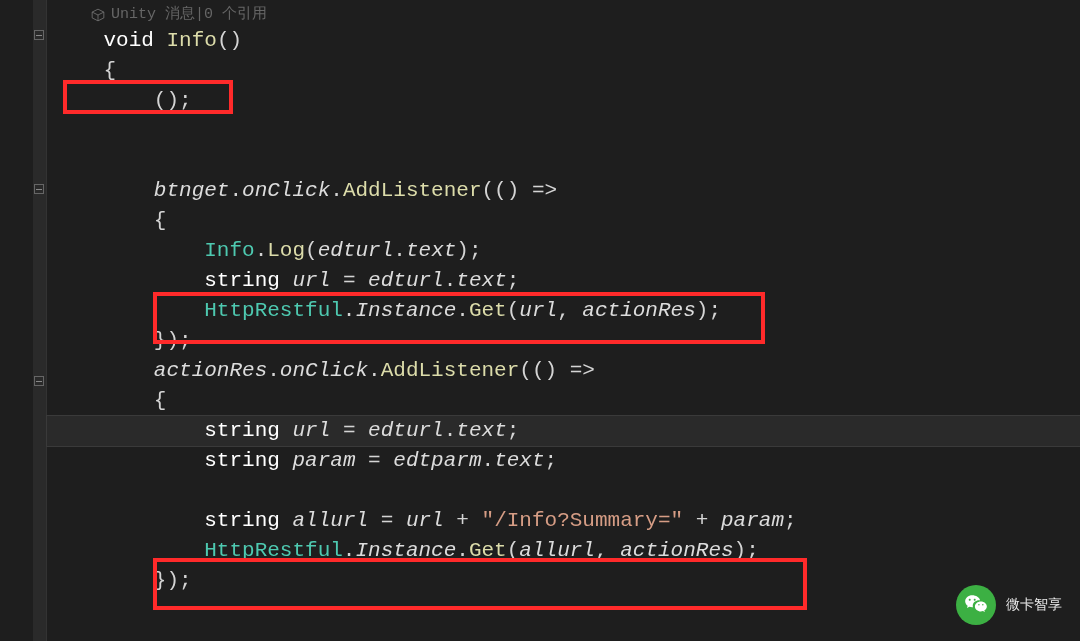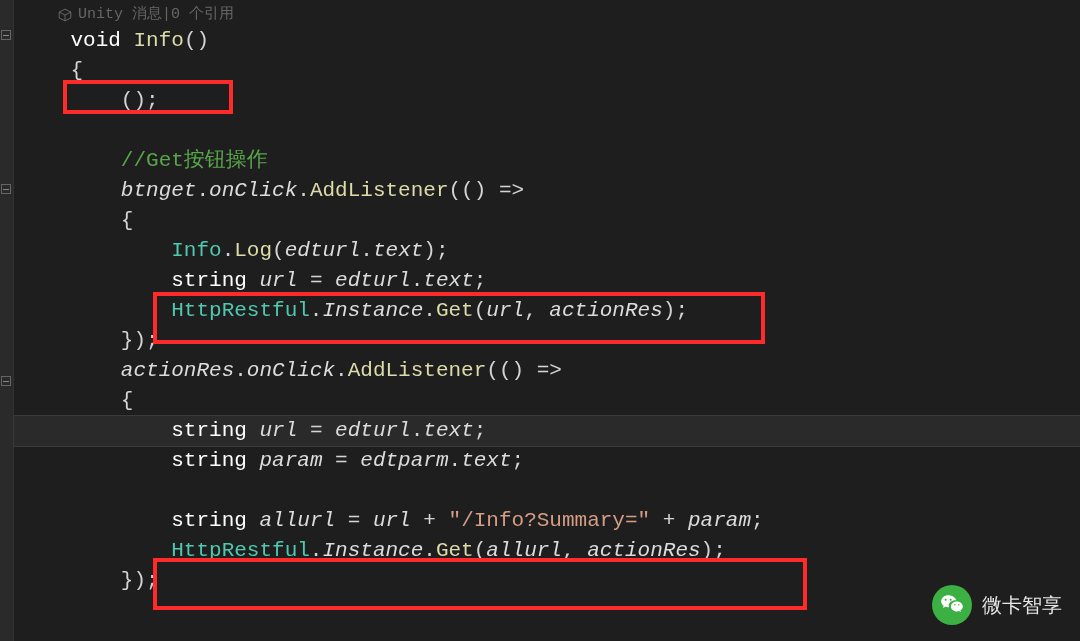--- a/index.html
+++ b/index.html
@@ -10,20 +10,21 @@
     font-family: "Consolas", "Courier New", monospace;
     font-size: 21px;
     overflow: hidden;
     position: relative;
   }
   .editor {
     display: flex;
     width: 100%;
     height: 100%;
     background: #1e1e1e;
+    padding-left: 33px;
   }
   .gutter {
     width: 14px;
     background: #2a2a2a;
     border-right: 1px solid #333;
     flex-shrink: 0;
     position: relative;
   }
   .fold-marker {
     position: absolute;
@@ -94,21 +95,21 @@
 
   .watermark {
     position: absolute;
     right: 18px;
     bottom: 16px;
     display: flex;
     align-items: center;
     gap: 10px;
     color: #e6e6e6;
     font-family: "Microsoft YaHei", sans-serif;
-    font-size: 20px;
+    font-size: 14px;
     z-index: 10;
   }
   .watermark-logo {
     width: 40px;
     height: 40px;
     border-radius: 50%;
     background: #3cb043;
     display: flex;
     align-items: center;
     justify-content: center;
@@ -147,21 +148,21 @@
     </div>
     <div class="line">
       <span>    </span><span class="punct">{</span>
     </div>
     <div class="line">
       <span>        </span>
       <span class="punct">();</span>
     </div>
     <div class="line"></div>
     <div class="line">
-      <span>        </span><span class="comment">//Get按钮操作</span>
+      <span>        </span>
     </div>
     <div class="line">
       <span>        </span>
       <span class="ident">btnget</span><span class="punct">.</span><span class="ident">onClick</span><span class="punct">.</span><span class="method">AddListener</span><span class="punct">(() =&gt;</span>
     </div>
     <div class="line">
       <span>        </span><span class="punct">{</span>
     </div>
     <div class="line">
       <span>            </span>

